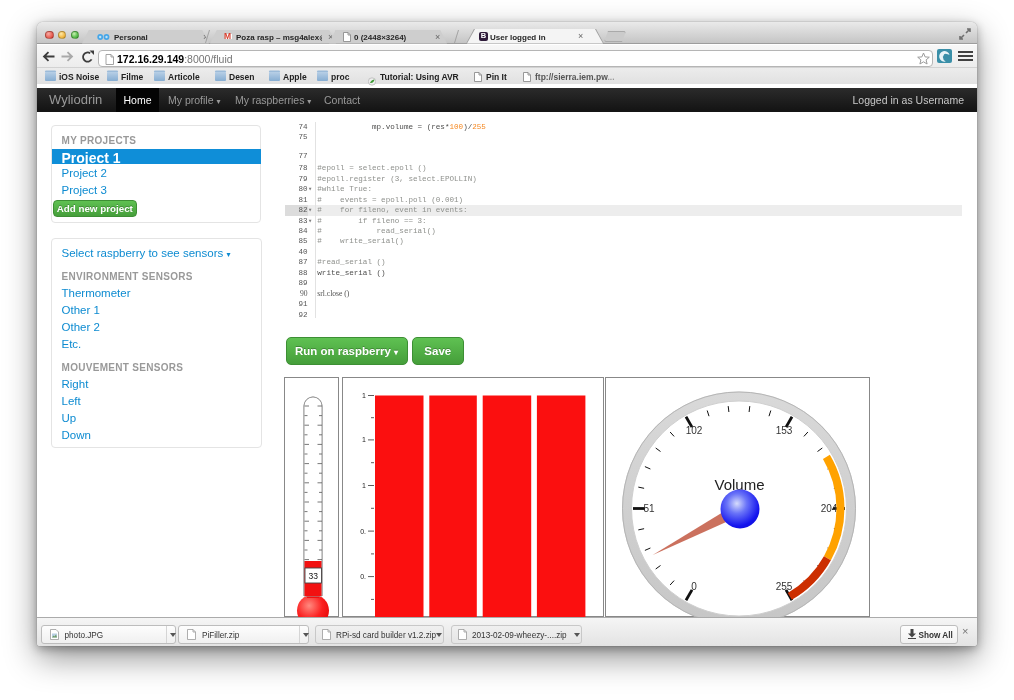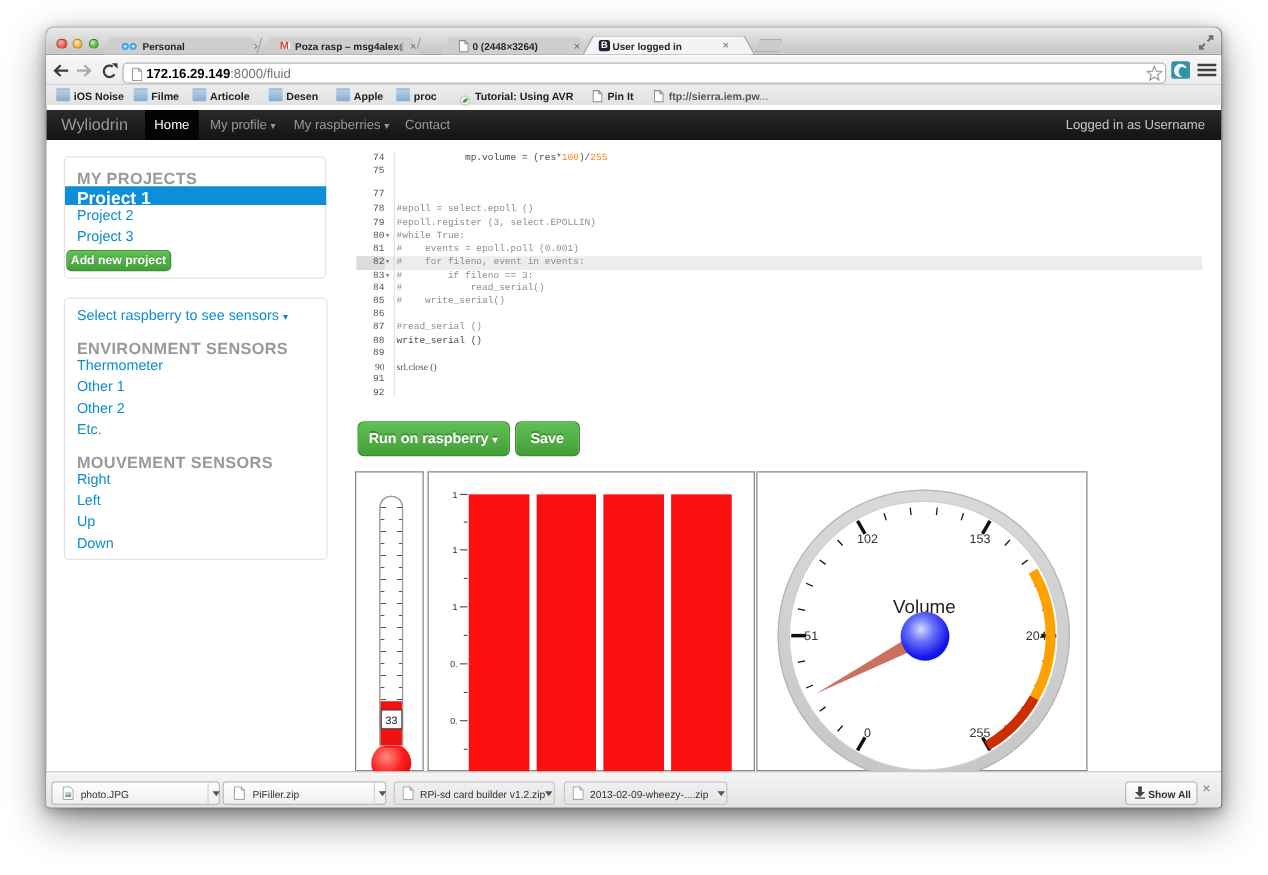--- a/index.html
+++ b/index.html
@@ -31,21 +31,21 @@
   background:linear-gradient(180deg,#b7cfe6,#86add2); box-shadow:0 -1.5px 0 0 #9cbbd9; }
 
 #content { position:absolute; left:0; top:0; width:940px; height:595px; overflow:hidden;padding-left:44px; }
 
 #navbar { position:absolute; left:0; top:65.5px; width:940px; height:24px;
   background:linear-gradient(180deg,#2b2b2b,#151515 90%); }
 .navlink { position:absolute; top:0; height:24px; line-height:24px; color:#999; font-size:10.5px; }
 
 .panel { position:absolute; background:#fff; border:1px solid #e4e4e4; border-radius:4px; }
 .slink { position:absolute; color:#0d8bd1; font-size:11.5px; white-space:nowrap; }
-.shead { position:absolute; color:#999; font-size:13px; font-weight:700; letter-spacing:.3px; white-space:nowrap; }
+.shead { position:absolute; color:#999; font-size:10px; font-weight:700; letter-spacing:.3px; white-space:nowrap; }
 .greenbtn { position:absolute; background:linear-gradient(180deg,#5fc152,#459e3a); border:1px solid #3d8f34; border-radius:4px;
   color:#fff; font-weight:700; text-align:center; text-shadow:0 -1px 0 rgba(0,0,0,.25); white-space:nowrap; }
 
 #editor { position:absolute; left:248px; top:99.5px; width:677px; height:196px; overflow:hidden;
   font-family:"Liberation Mono", monospace; font-size:7.6px; }
 .cl { position:absolute; left:0; width:677px; height:10.45px; line-height:10.45px; white-space:pre; }
 .gut { position:absolute; left:0; width:22.6px; text-align:right; color:#555; }
 .cod { position:absolute; left:32.3px; color:#4d4d4c; }
 .cmt { color:#8e908c; } .num { color:#f5871f; } .str { color:#718c00; }
 .fold { position:absolute; left:23px; top:0; color:#808080; font-size:7px; }
@@ -80,21 +80,21 @@
     </div>
     <div class="abs" style="left:170px; top:8px; width:1.2px; height:13px; background:#a2a2a2; transform:skewX(-17deg);"></div>
     <div class="abs" style="left:297px; top:8px; width:1.2px; height:13px; background:#a2a2a2; transform:skewX(-17deg);"></div>
     <div class="abs" style="left:419px; top:8px; width:1.2px; height:13px; background:#a2a2a2; transform:skewX(-17deg);"></div>
     <div class="tab tabin" style="left:173px; width:126px;">
       <div class="abs" style="left:14px;top:3px;width:9px;height:7px;background:#fff;border:0.5px solid #ccc;"></div>
       <div class="abs" style="left:14px;top:2px;width:10px;height:9px;font-size:8.5px;font-weight:700;color:#d9402f;line-height:9px;">M</div>
       <div class="tabt" style="left:26px; width:86px;">Poza rasp – msg4alex@gm</div>
       <div class="tabx" style="left:118px;">×</div>
     </div>
-    <div class="tab tabin" style="left:316px; width:118px;">
+    <div class="tab tabin" style="left:292px; width:118px;">
       <svg class="abs" style="left:14px;top:2px;" width="8" height="10" viewBox="0 0 8 10">
           <path d="M.5 .5 h4.5 l2.5 2.5 v6.5 h-7 z" fill="#fff" stroke="#8d8d8d" stroke-width=".9"></path>
           <path d="M5 .5 v2.5 h2.5" fill="none" stroke="#8d8d8d" stroke-width=".9"></path>
         </svg>
       <div class="tabt" style="left:25px; width:80px;">0 (2448×3264)</div>
       <div class="tabx" style="left:106px;">×</div>
     </div>
 
     <div class="tab" style="left:429.2px; width:137.6px; top:6.5px; height:15px; background:#9e9e9e; clip-path:polygon(8px 0, calc(100% - 8px) 0, 100% 100%, 0 100%);"></div>
     <div class="tab tabact" style="left:430px; width:136px; top:7px; height:14.5px;">
@@ -215,21 +215,21 @@
       <div class="cl" style="top:10.45px;"><span class="gut">75</span></div>
       <div class="cl" style="top:29px;"><span class="gut">77</span></div>
       <div class="cl" style="top:41.8px;"><span class="gut">78</span><span class="cod cmt">#epoll = select.epoll ()</span></div>
       <div class="cl" style="top:52.25px;"><span class="gut">79</span><span class="cod cmt">#epoll.register (3, select.EPOLLIN)</span></div>
       <div class="cl" style="top:62.7px;"><span class="gut">80</span><span class="fold">▾</span><span class="cod cmt">#while True:</span></div>
       <div class="cl" style="top:73.15px;"><span class="gut">81</span><span class="cod cmt">#    events = epoll.poll (0.001)</span></div>
       <div class="cl" style="top:83.6px;"><span class="gut" style="background:#dcdcdc;">82</span><span class="fold">▾</span><span class="cod cmt">#    for fileno, event in events:</span></div>
       <div class="cl" style="top:94.05px;"><span class="gut">83</span><span class="fold">▾</span><span class="cod cmt">#        if fileno == 3:</span></div>
       <div class="cl" style="top:104.5px;"><span class="gut">84</span><span class="cod cmt">#            read_serial()</span></div>
       <div class="cl" style="top:114.95px;"><span class="gut">85</span><span class="cod cmt">#    write_serial()</span></div>
-      <div class="cl" style="top:125.4px;"><span class="gut">86</span></div>
+      <div class="cl" style="top:125.4px;"><span class="gut">40</span></div>
       <div class="cl" style="top:135.85px;"><span class="gut">87</span><span class="cod cmt">#read_serial ()</span></div>
       <div class="cl" style="top:146.3px;"><span class="gut">88</span><span class="cod">write_serial ()</span></div>
       <div class="cl" style="top:156.75px;"><span class="gut">89</span></div>
       <div class="cl" style="top:167.2px;font-family:Liberation Serif, serif;"><span class="gut">90</span><span class="cod">srl.close ()</span></div>
       <div class="cl" style="top:177.65px;"><span class="gut">91</span></div>
       <div class="cl" style="top:188.1px;"><span class="gut">92</span></div>
     </div>
 
     <div class="greenbtn" style="left:248.5px; top:314.5px; width:122px; height:28px; font-size:11.5px; line-height:27px; border-radius:5px;">Run on raspberry <span style="font-size:8px;">▾</span></div>
     <div class="greenbtn" style="left:375px; top:314.5px; width:51.5px; height:28px; font-size:11.5px; line-height:27px; border-radius:5px;">Save</div>

